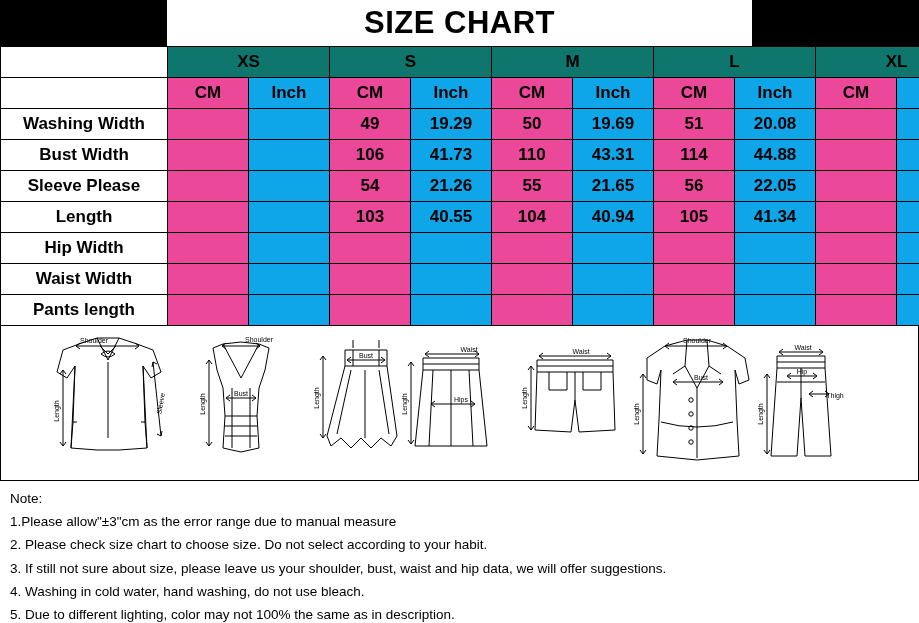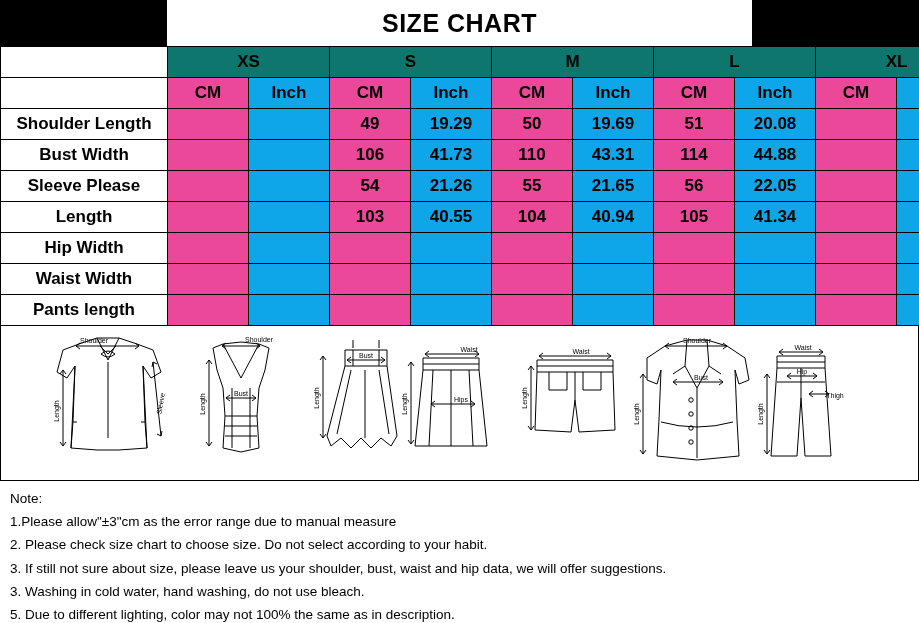--- a/index.html
+++ b/index.html
@@ -30,21 +30,21 @@
     background: #000000;
   }
   .title-mid {
     flex: 1;
     background: #ffffff;
     display: flex;
     align-items: center;
     justify-content: center;
   }
   .title-mid span {
-    font-size: 25px;
+    font-size: 31px;
     font-weight: bold;
     letter-spacing: 0.5px;
     color: #000;
   }
   .title-right {
     width: 167px;
     background: #000000;
   }
 
   
@@ -155,21 +155,21 @@
         <td class="unit bg-peach">CM</td>
         <td class="unit bg-blue">Inch</td>
         <td class="unit bg-peach">CM</td>
         <td class="unit bg-blue">Inch</td>
         <td class="unit bg-peach">CM</td>
         <td class="unit bg-blue">Inch</td>
       </tr>
     </thead>
     <tbody>
       <tr>
-        <td class="rowlabel">Shoulder Length</td>
+        <td class="rowlabel">Washing Width</td>
         <td class="bg-peach"></td>
         <td class="bg-blue"></td>
         <td class="bg-peach">49</td>
         <td class="bg-blue">19.29</td>
         <td class="bg-peach">50</td>
         <td class="bg-blue">19.69</td>
         <td class="bg-peach">51</td>
         <td class="bg-blue">20.08</td>
         <td class="bg-peach"></td>
         <td class="bg-blue"></td>
@@ -384,17 +384,17 @@
 
       </g>
     </svg>
   </div>
 
   <div class="notes">
     <div>Note:</div>
     <div>1.Please allow"±3"cm as the error range due to manual measure</div>
     <div>2. Please check size chart to choose size. Do not select according to your habit.</div>
     <div>3. If still not sure about size, please leave us your shoulder, bust, waist and hip data, we will offer suggestions.</div>
-    <div>3. Washing in cold water, hand washing, do not use bleach.</div>
+    <div>4. Washing in cold water, hand washing, do not use bleach.</div>
     <div>5. Due to different lighting, color may not 100% the same as in description.</div>
   </div>
 
 </div>
 
 </body></html>

